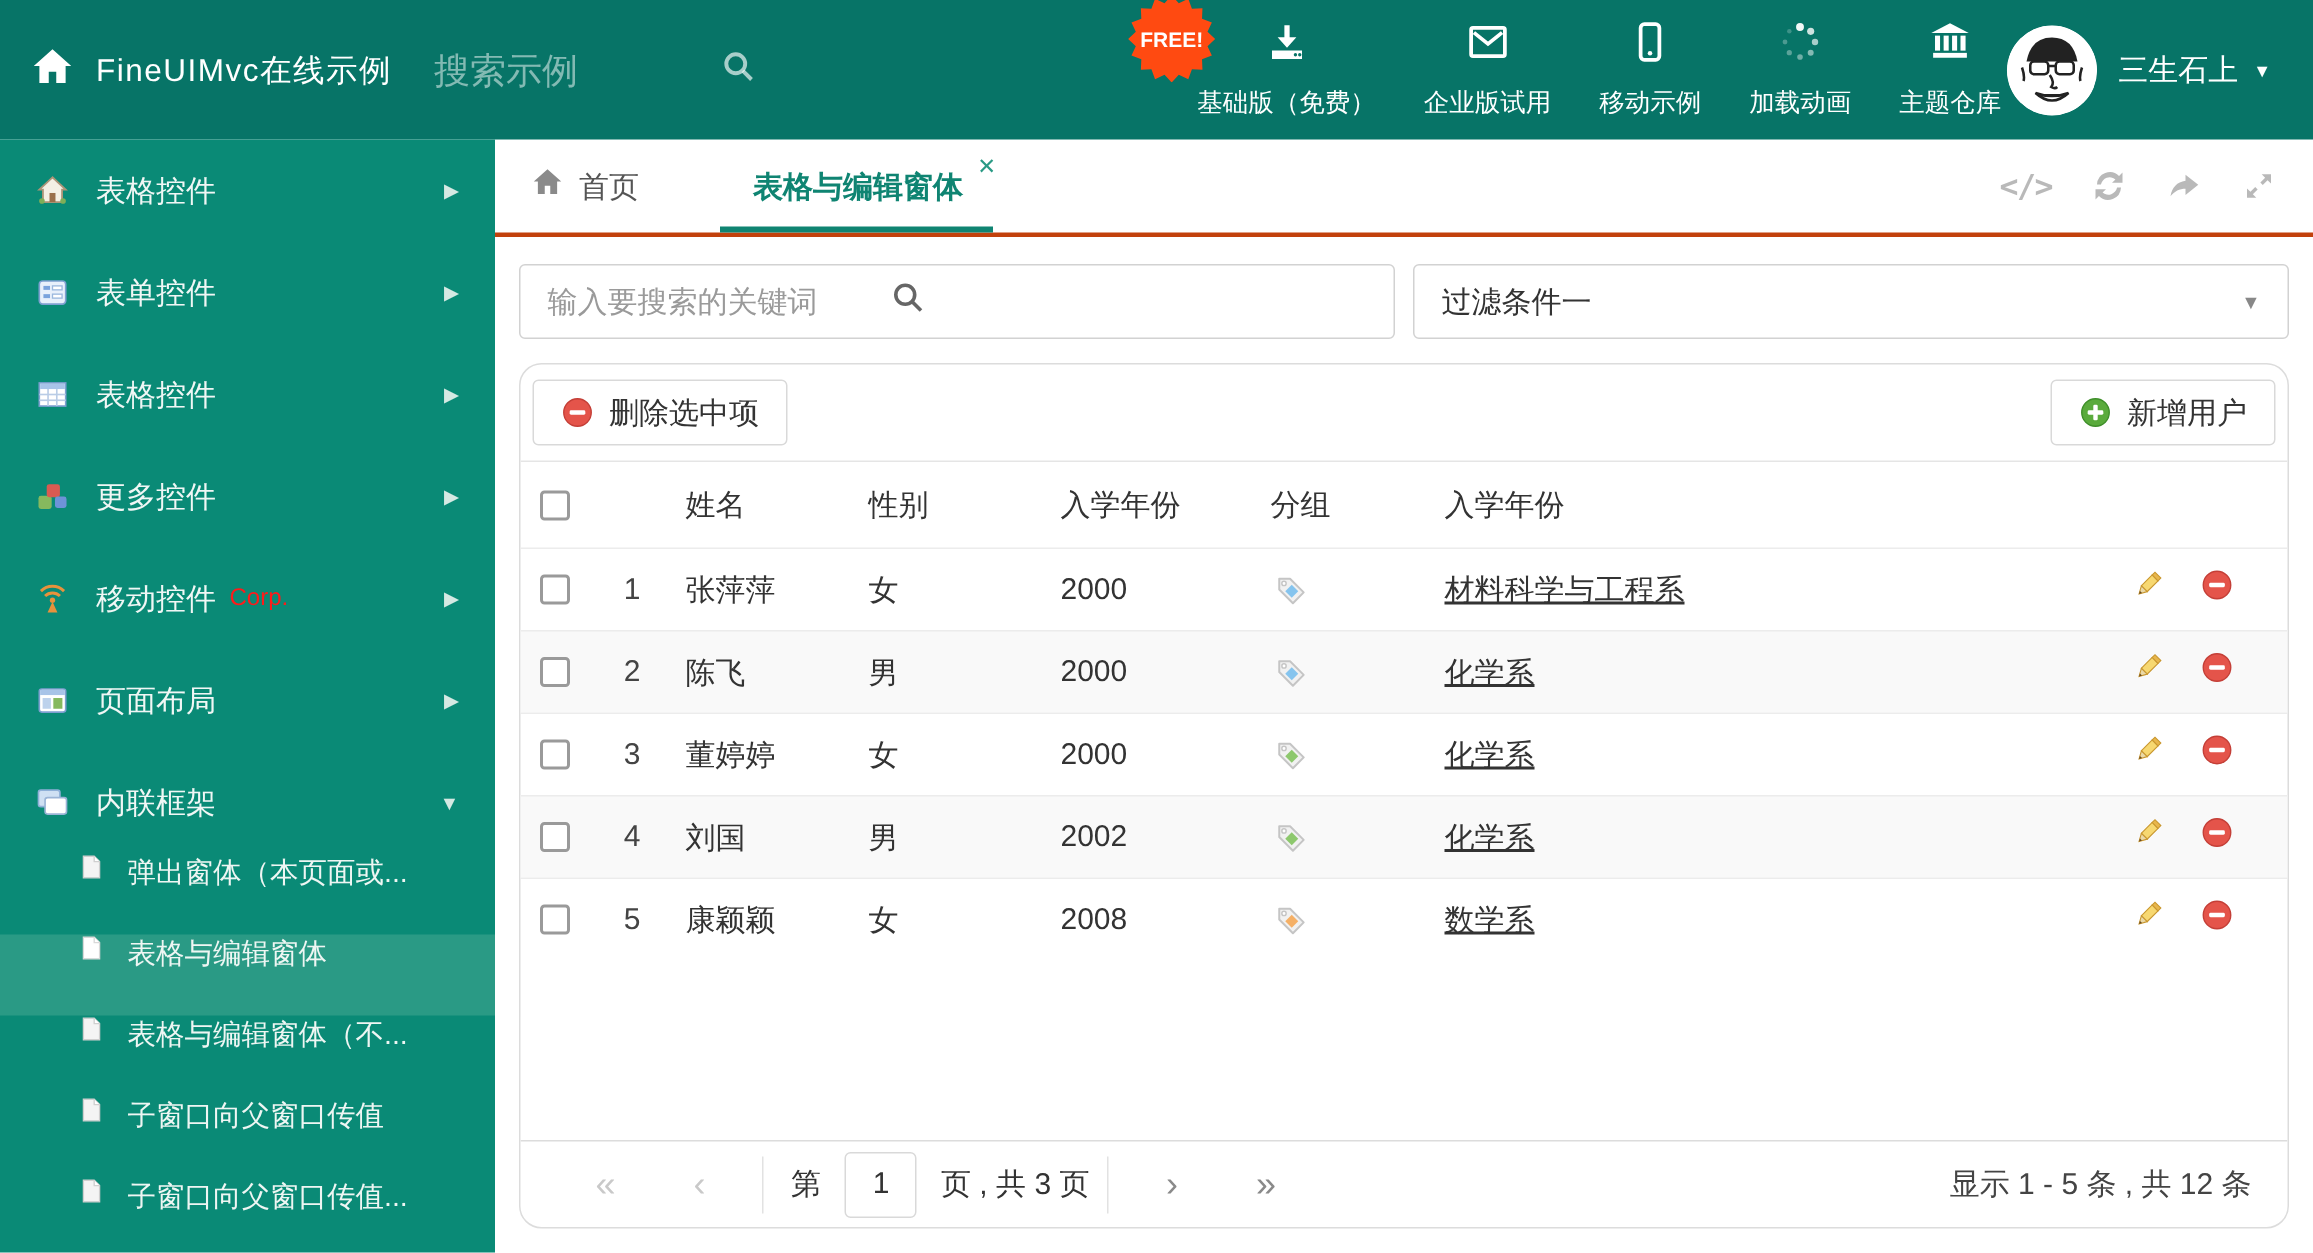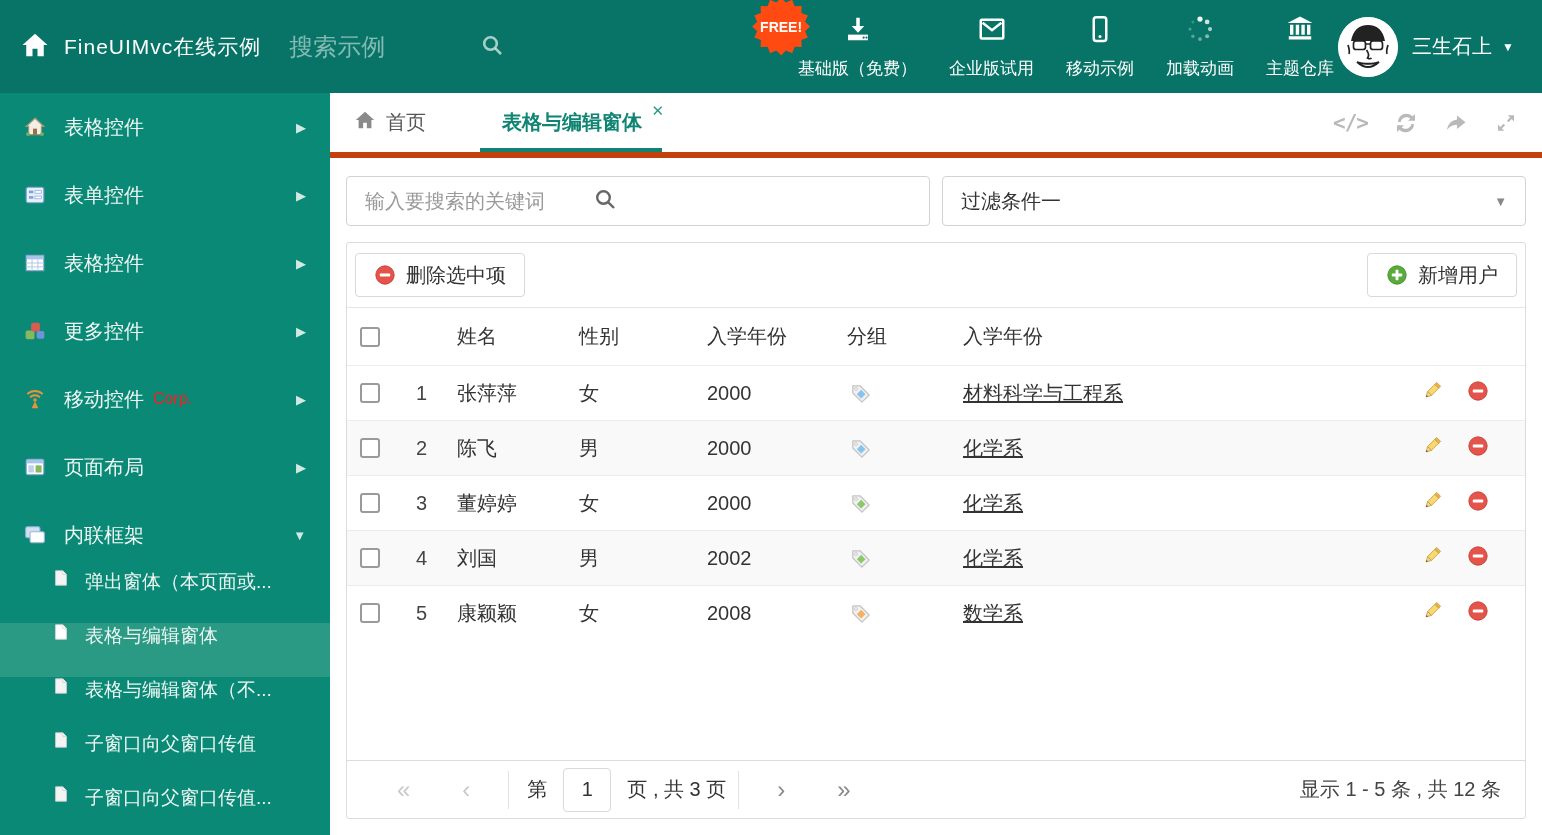--- a/index.html
+++ b/index.html
@@ -43,21 +43,21 @@
   .corp { color:#ff1a1a; font-size:16px; margin-left:9px; }
   .sarrow { margin-left:auto; font-size:13px; color:#d5e9e3; }
   .ssub { height:54px; display:flex; align-items:flex-start; padding-left:52px;
     color:#eef6f3; font-size:19px; cursor:pointer; }
   .ssub .sicon { width:18px; height:18px; margin-right:15px; }
   .ssub .sicon svg { width:18px; height:18px; }
   .ssub.active { background:#2a9a85; }
 
   
   .main { margin-left:330px; height:742px; display:flex; flex-direction:column; background:#fff; }
-  .tabbar { height:65px; border-bottom:6px solid #c2410c; display:flex; align-items:center;
+  .tabbar { height:65px; border-bottom:3px solid #c2410c; display:flex; align-items:center;
     padding:0 24px; flex-shrink:0; }
   .tab-home { display:flex; align-items:center; gap:10px; color:#555; font-size:20px;
     cursor:pointer; }
   .tab-home svg { width:22px; height:22px; }
   .tab-active { position:relative; height:100%; display:flex; align-items:center;
     margin-left:62px; padding:0 14px; color:#0f8472; font-weight:bold; font-size:20px;
     cursor:pointer; }
   .tab-underline { position:absolute; left:-8px; right:-6px; bottom:0; height:4px;
     background:#0f8472; }
   .tab-close { position:absolute; top:9px; right:-8px; color:#2a9a85; font-size:15px;
@@ -69,21 +69,21 @@
 
   .filter-row { display:flex; gap:12px; margin:18px 16px 16px; flex-shrink:0; }
   .fbox { flex:1; height:50px; border:1px solid #d2d2d2; border-radius:4px;
     display:flex; align-items:center; padding:0 18px; font-size:20px; background:#fff;
     cursor:pointer; }
   .searchbox { color:#9a9a9a; cursor:text;gap:48px; }
   .searchbox svg { width:24px; height:24px; margin-left:auto; }
   .filterbox { color:#333; }
   .filter-caret { margin-left:auto; color:#888; font-size:13px; }
 
-  .grid { flex:1; margin:0 16px 16px; border:1px solid #dcdcdc; border-radius:3px;
+  .grid { flex:1; margin:0 16px 16px; border:1px solid #dcdcdc; border-radius:15px;
     display:flex; flex-direction:column; overflow:hidden; }
   .gtoolbar { display:flex; align-items:center; padding:10px 8px; }
   .btn { height:44px; border:1px solid #d9d9d9; border-radius:4px; background:#fff;
     display:flex; align-items:center; gap:10px; padding:0 18px; font-size:20px;
     color:#333; cursor:pointer; font-family:inherit; }
   .btn svg { width:22px; height:22px; }
   .btn-add { margin-left:auto; }
 
   .trow { display:grid; grid-template-columns:46px 40px 122px 128px 140px 116px 1fr 115px;
     align-items:center; height:55px; border-top:1px solid #ececec; font-size:20px; color:#333; }

